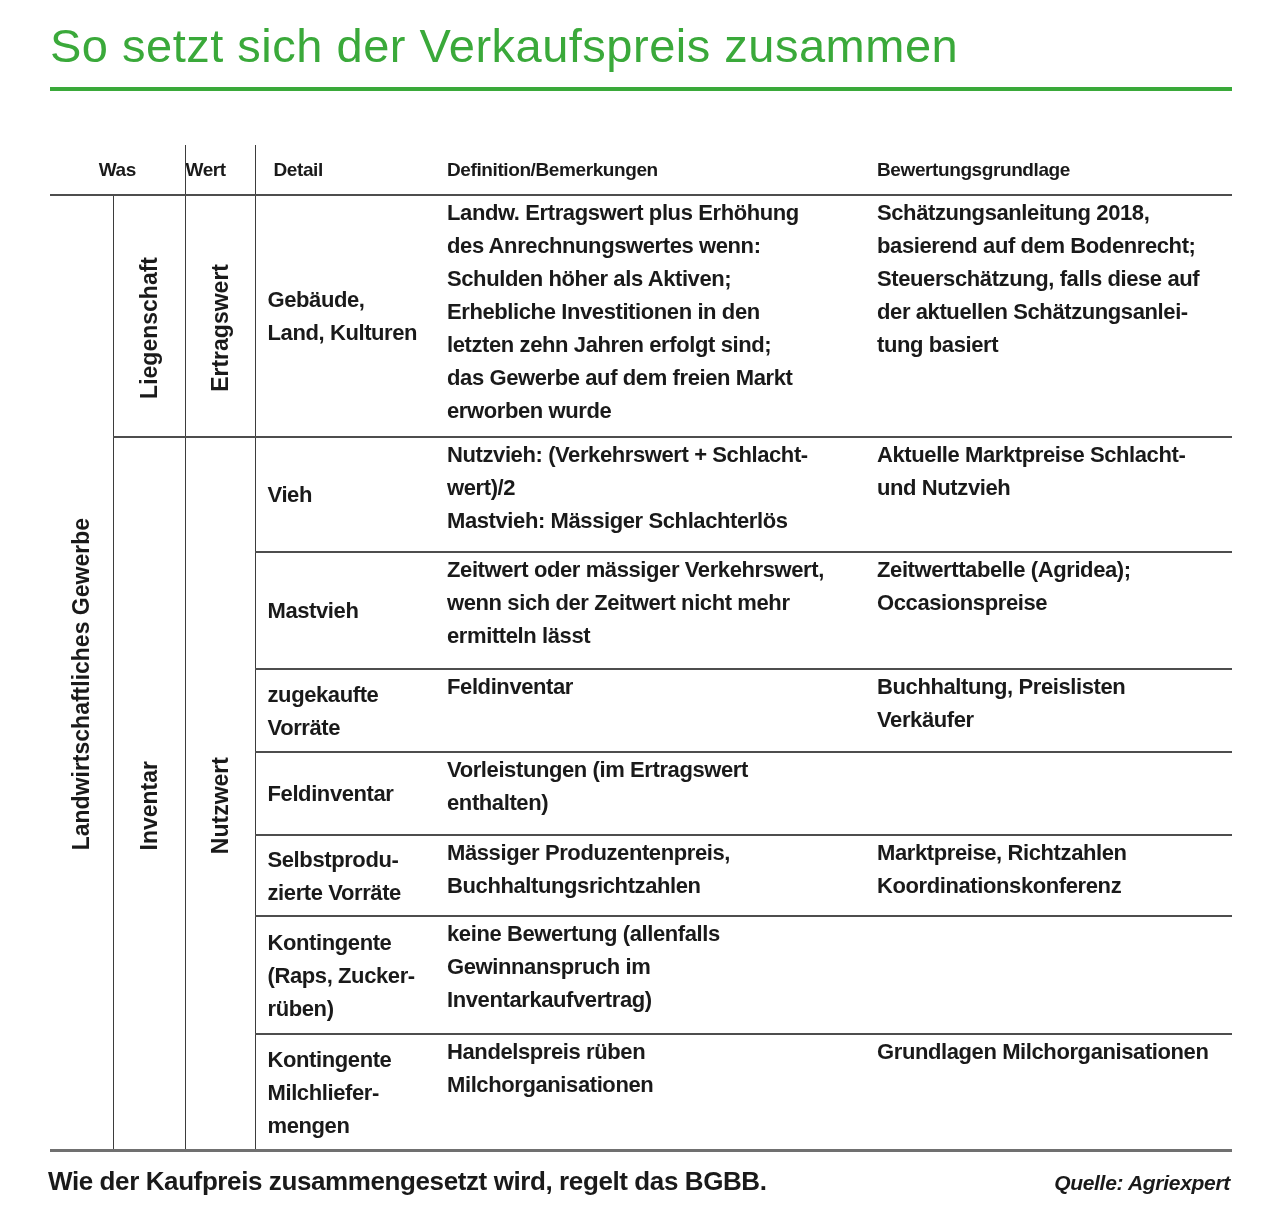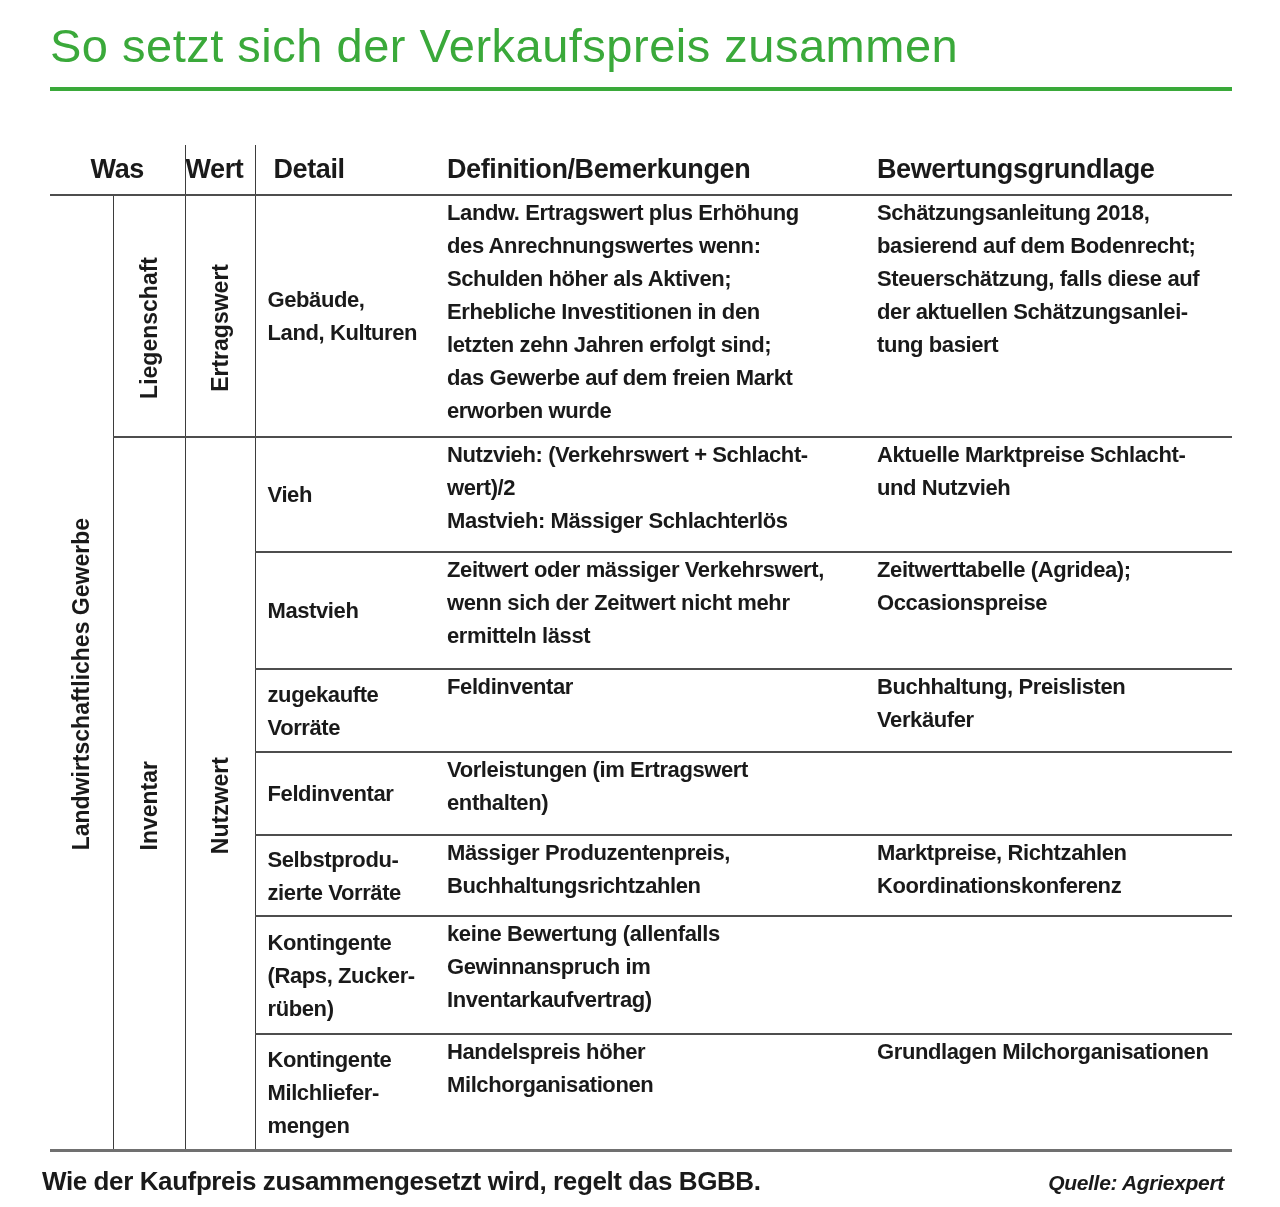--- a/index.html
+++ b/index.html
@@ -48,21 +48,21 @@
   .price-table th, .price-table td {
     font-weight: bold;
     font-size: 22px;
     line-height: 33px;
     letter-spacing: -0.4px;
     white-space: pre-line;
     overflow: hidden;
   }
   .price-table thead tr { height: 50px; }
   .price-table thead th {
-    font-size: 27px;
+    font-size: 19px;
     border-bottom: 2.5px solid #4d4d4d;
     vertical-align: middle;
     text-align: left;
   }
   .th-was  { text-align: center !important; }
   .th-wert {
     text-align: right;
     border-left: 1.5px solid #3d3d3d;
     border-right: 1.5px solid #3d3d3d;
   }
@@ -102,21 +102,21 @@
   }
   td.def, td.bew {
     vertical-align: top;
     padding-left: 2px;
   }
   tr.sep-major > td { border-top: 2px solid #4d4d4d; }
   tr.sep > td       { border-top: 2px solid #4d4d4d; }
 
   .footer {
     position: absolute;
-    left: 42px;
+    left: 48px;
     top: 1166px;
     width: 1182px;
     display: flex;
     justify-content: space-between;
     align-items: baseline;
   }
   .caption {
     font-size: 26px;
     font-weight: bold;
     letter-spacing: -0.4px;
@@ -230,21 +230,21 @@
 rüben)</td>
           <td class="def">keine Bewertung (allenfalls
 Gewinnanspruch im
 Inventarkaufvertrag)</td>
           <td class="bew"></td>
         </tr>
         <tr class="r8 sep">
           <td class="detail">Kontingente
 Milchliefer-
 mengen</td>
-          <td class="def">Handelspreis höher
+          <td class="def">Handelspreis rüben
 Milchorganisationen</td>
           <td class="bew">Grundlagen Milchorganisationen</td>
         </tr>
       </tbody>
     </table>
   </div>
 
   <div class="footer">
     <div class="caption">Wie der Kaufpreis zusammengesetzt wird, regelt das BGBB.</div>
     <div class="source">Quelle: Agriexpert</div>

